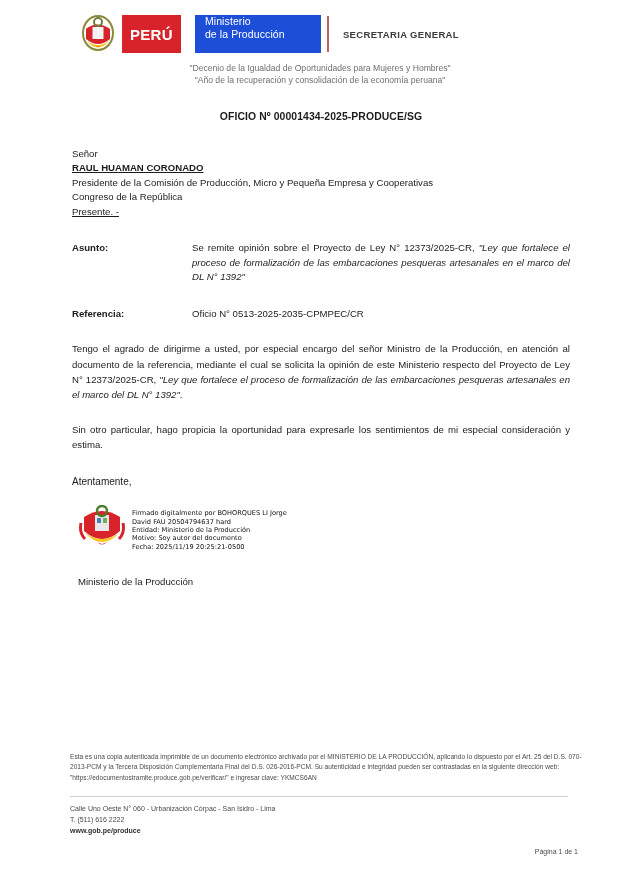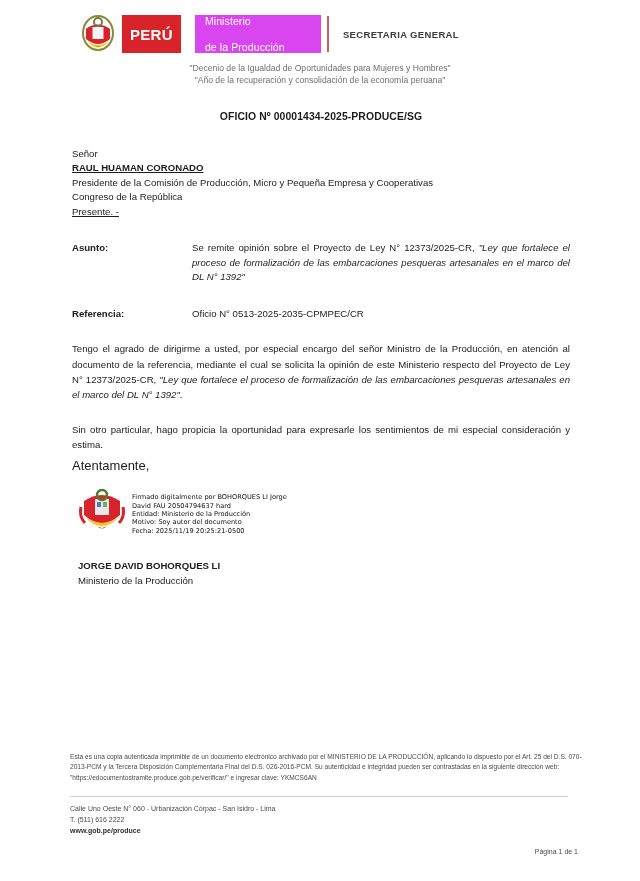--- a/index.html
+++ b/index.html
@@ -55,25 +55,25 @@
     font-weight: 700;
     letter-spacing: .3px;
     display: flex;
     align-items: center;
     justify-content: center;
     padding: 0 8px;
     min-width: 52px;
     font-family: "Liberation Sans", sans-serif;
   }
   .peru-gray {
-    background: #d946ef;
+    background: #1d4ed8;
     color: #ffffff;
     display: flex;
     flex-direction: column;
-    justify-content: space-between;
+    justify-content: flex-start;
     padding: 0 12px 0 10px;
     min-width: 126px;
   }
   .peru-gray .l1, .peru-gray .l2 {
     font-size: 10.5px;
     line-height: 12.5px;
     letter-spacing: .1px;
     white-space: nowrap;
   }
   .sep-bar {
@@ -151,21 +151,21 @@
   .field-value .it { font-style: italic; }
 
   .para {
     margin-top: 20px;
     text-align: justify;
     font-size: 9.6px;
     line-height: 15.2px;
   }
   .para .it { font-style: italic; }
 
-  .atentamente { margin-top: 6px; font-size: 13px; }
+  .atentamente { margin-top: 22px; font-size: 10px; }
 
   
   .sig-wrap {
     margin-top: 16px;
     display: flex;
     align-items: flex-start;
     padding-left: 6px;
   }
   .sig-seal {
     width: 48px;
@@ -305,21 +305,20 @@
       <div class="sig-text">
         <div>Firmado digitalmente por BOHORQUES LI Jorge</div>
         <div>David FAU 20504794637 hard</div>
         <div>Entidad: Ministerio de la Producción</div>
         <div>Motivo: Soy autor del documento</div>
         <div>Fecha: 2025/11/19 20:25:21-0500</div>
       </div>
     </div>
 
     <div class="sig-name-block">
-      <div class="bold">JORGE DAVID BOHORQUES LI</div>
       <div>Ministerio de la Producción</div>
     </div>
 
   </div>
 
   <div class="footer-note">Esta es una copia autenticada imprimible de un documento electrónico archivado por el MINISTERIO DE LA PRODUCCIÓN, aplicando lo dispuesto por el Art. 25 del D.S. 070-2013-PCM y la Tercera Disposición Complementaria Final del D.S. 026-2016-PCM. Su autenticidad e integridad pueden ser contrastadas en la siguiente dirección web: "https://edocumentostramite.produce.gob.pe/verificar/" e ingresar clave: YKMCS6AN</div>
   <div class="footer-sep"></div>
   <div class="footer-addr">
     <div>Calle Uno Oeste N° 060 - Urbanización Córpac - San Isidro - Lima</div>
     <div>T. (511) 616 2222</div>

